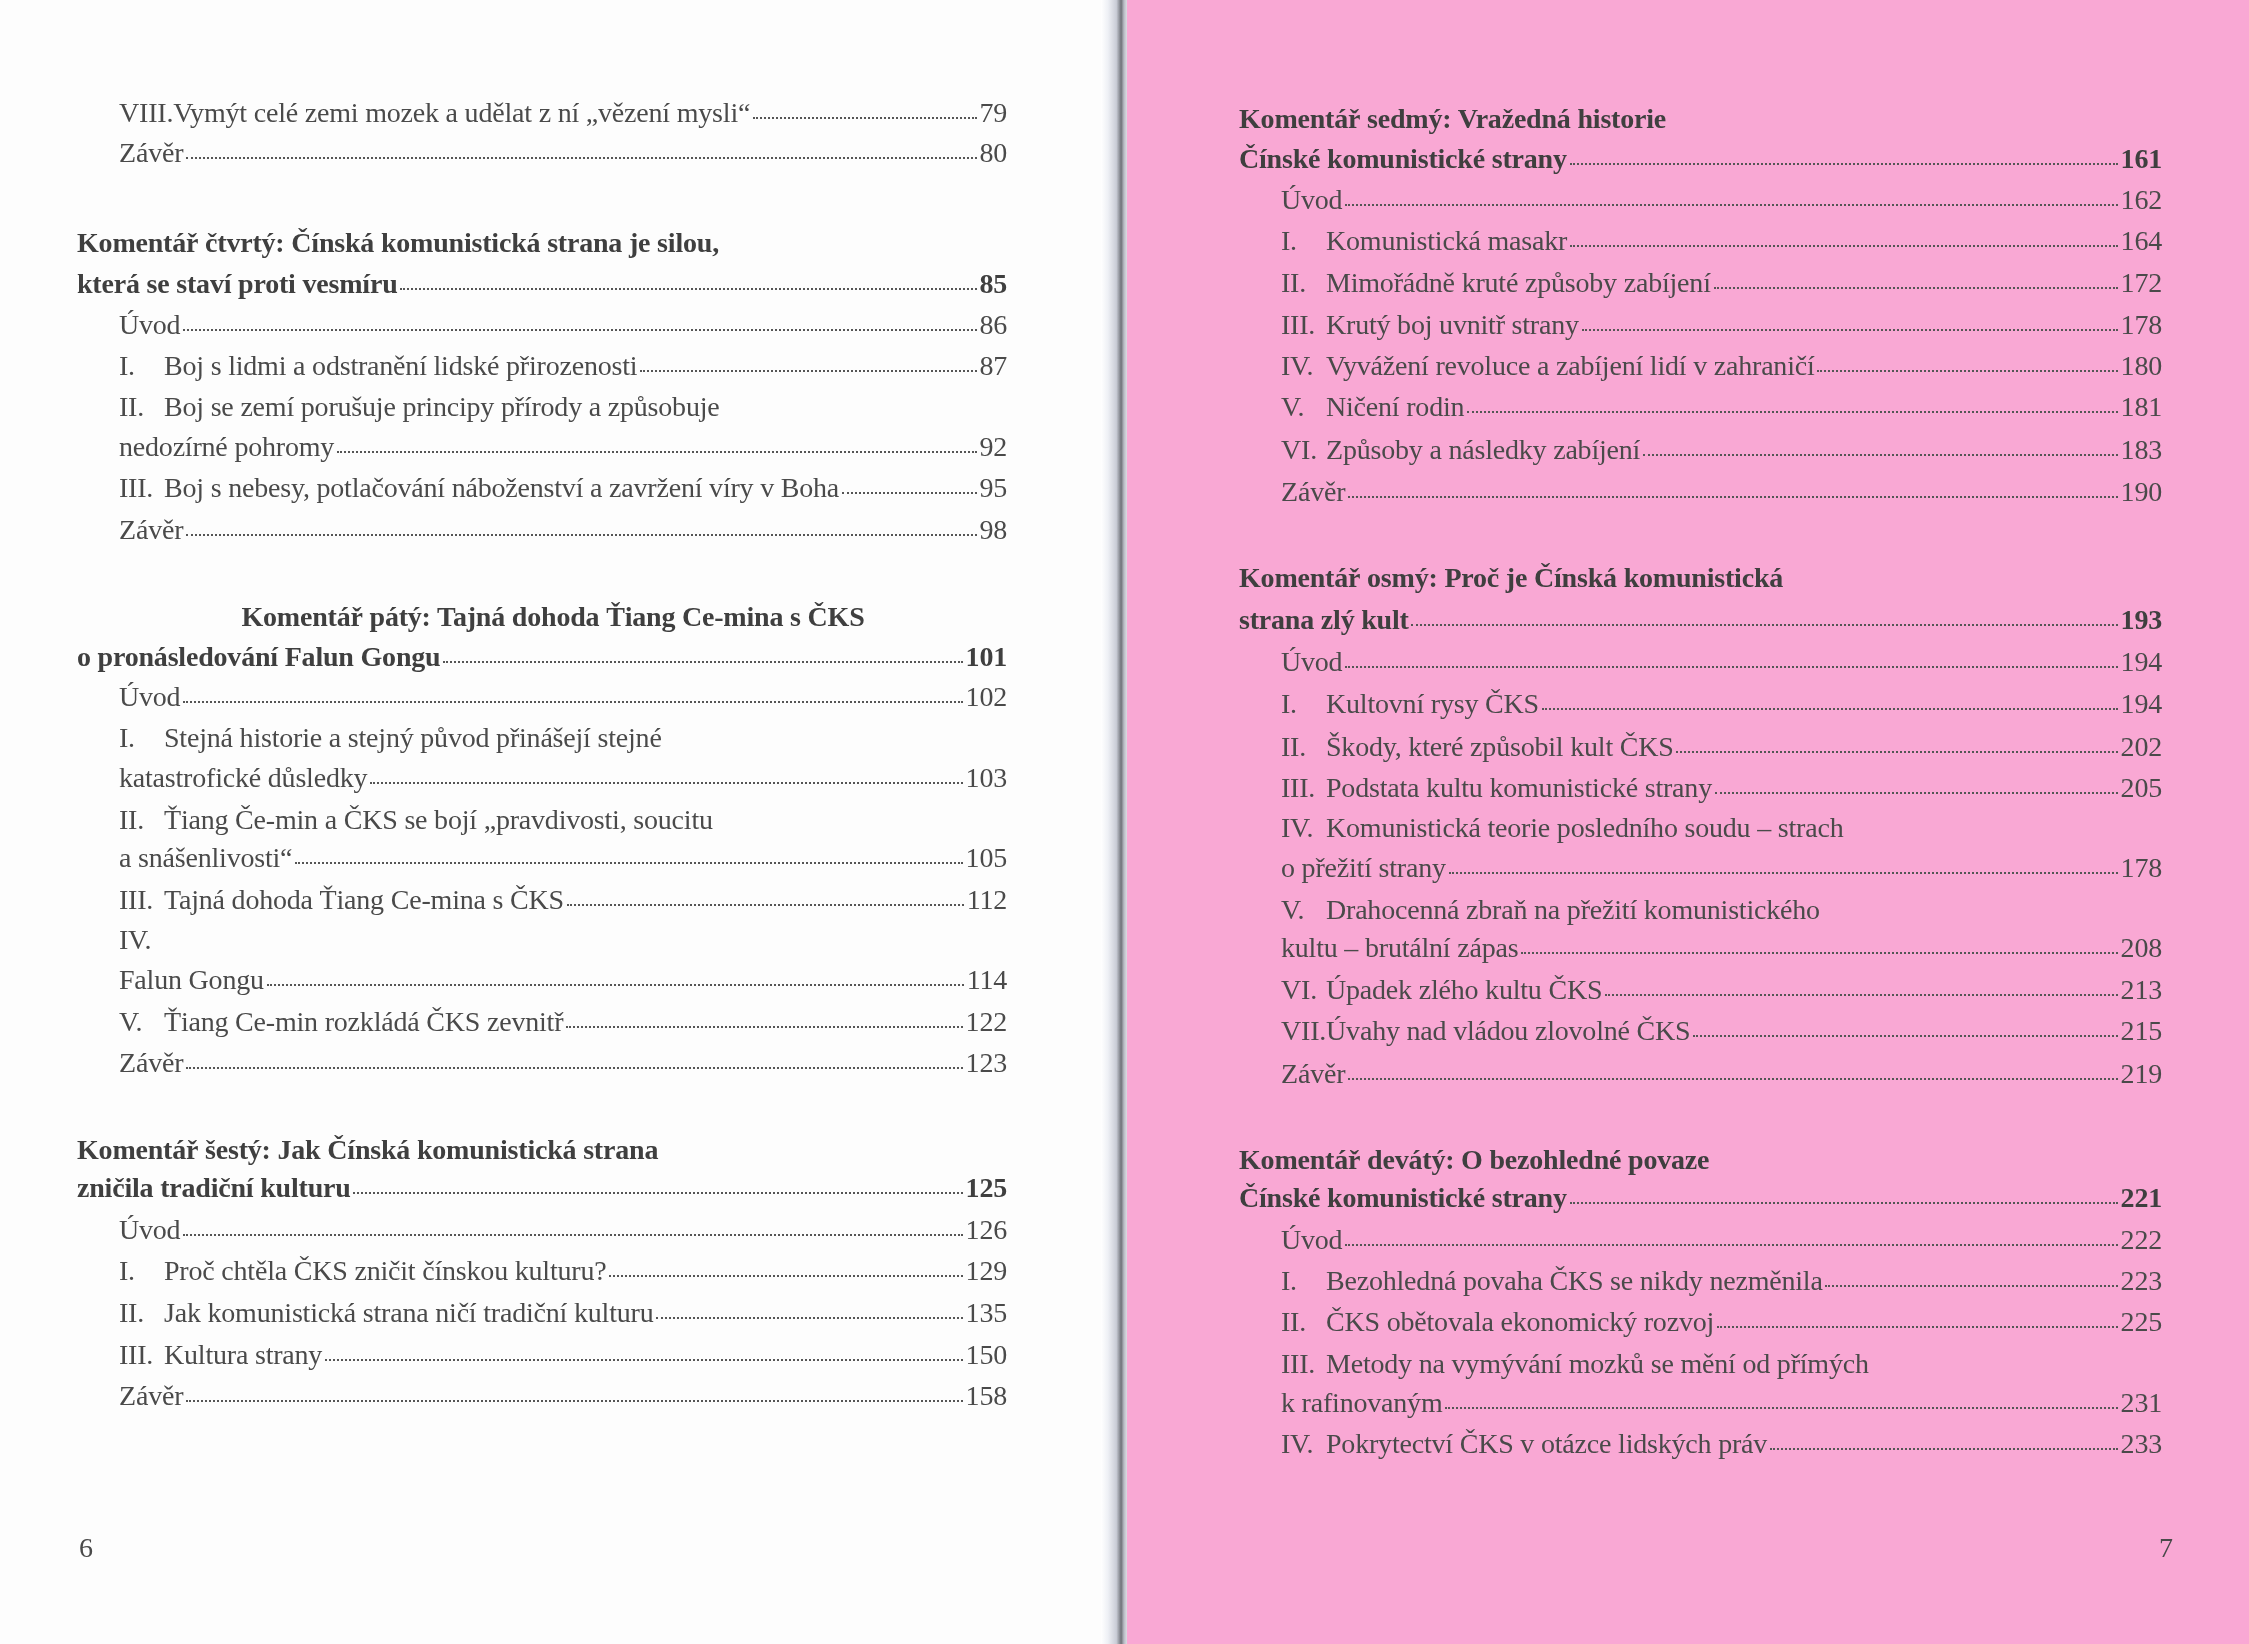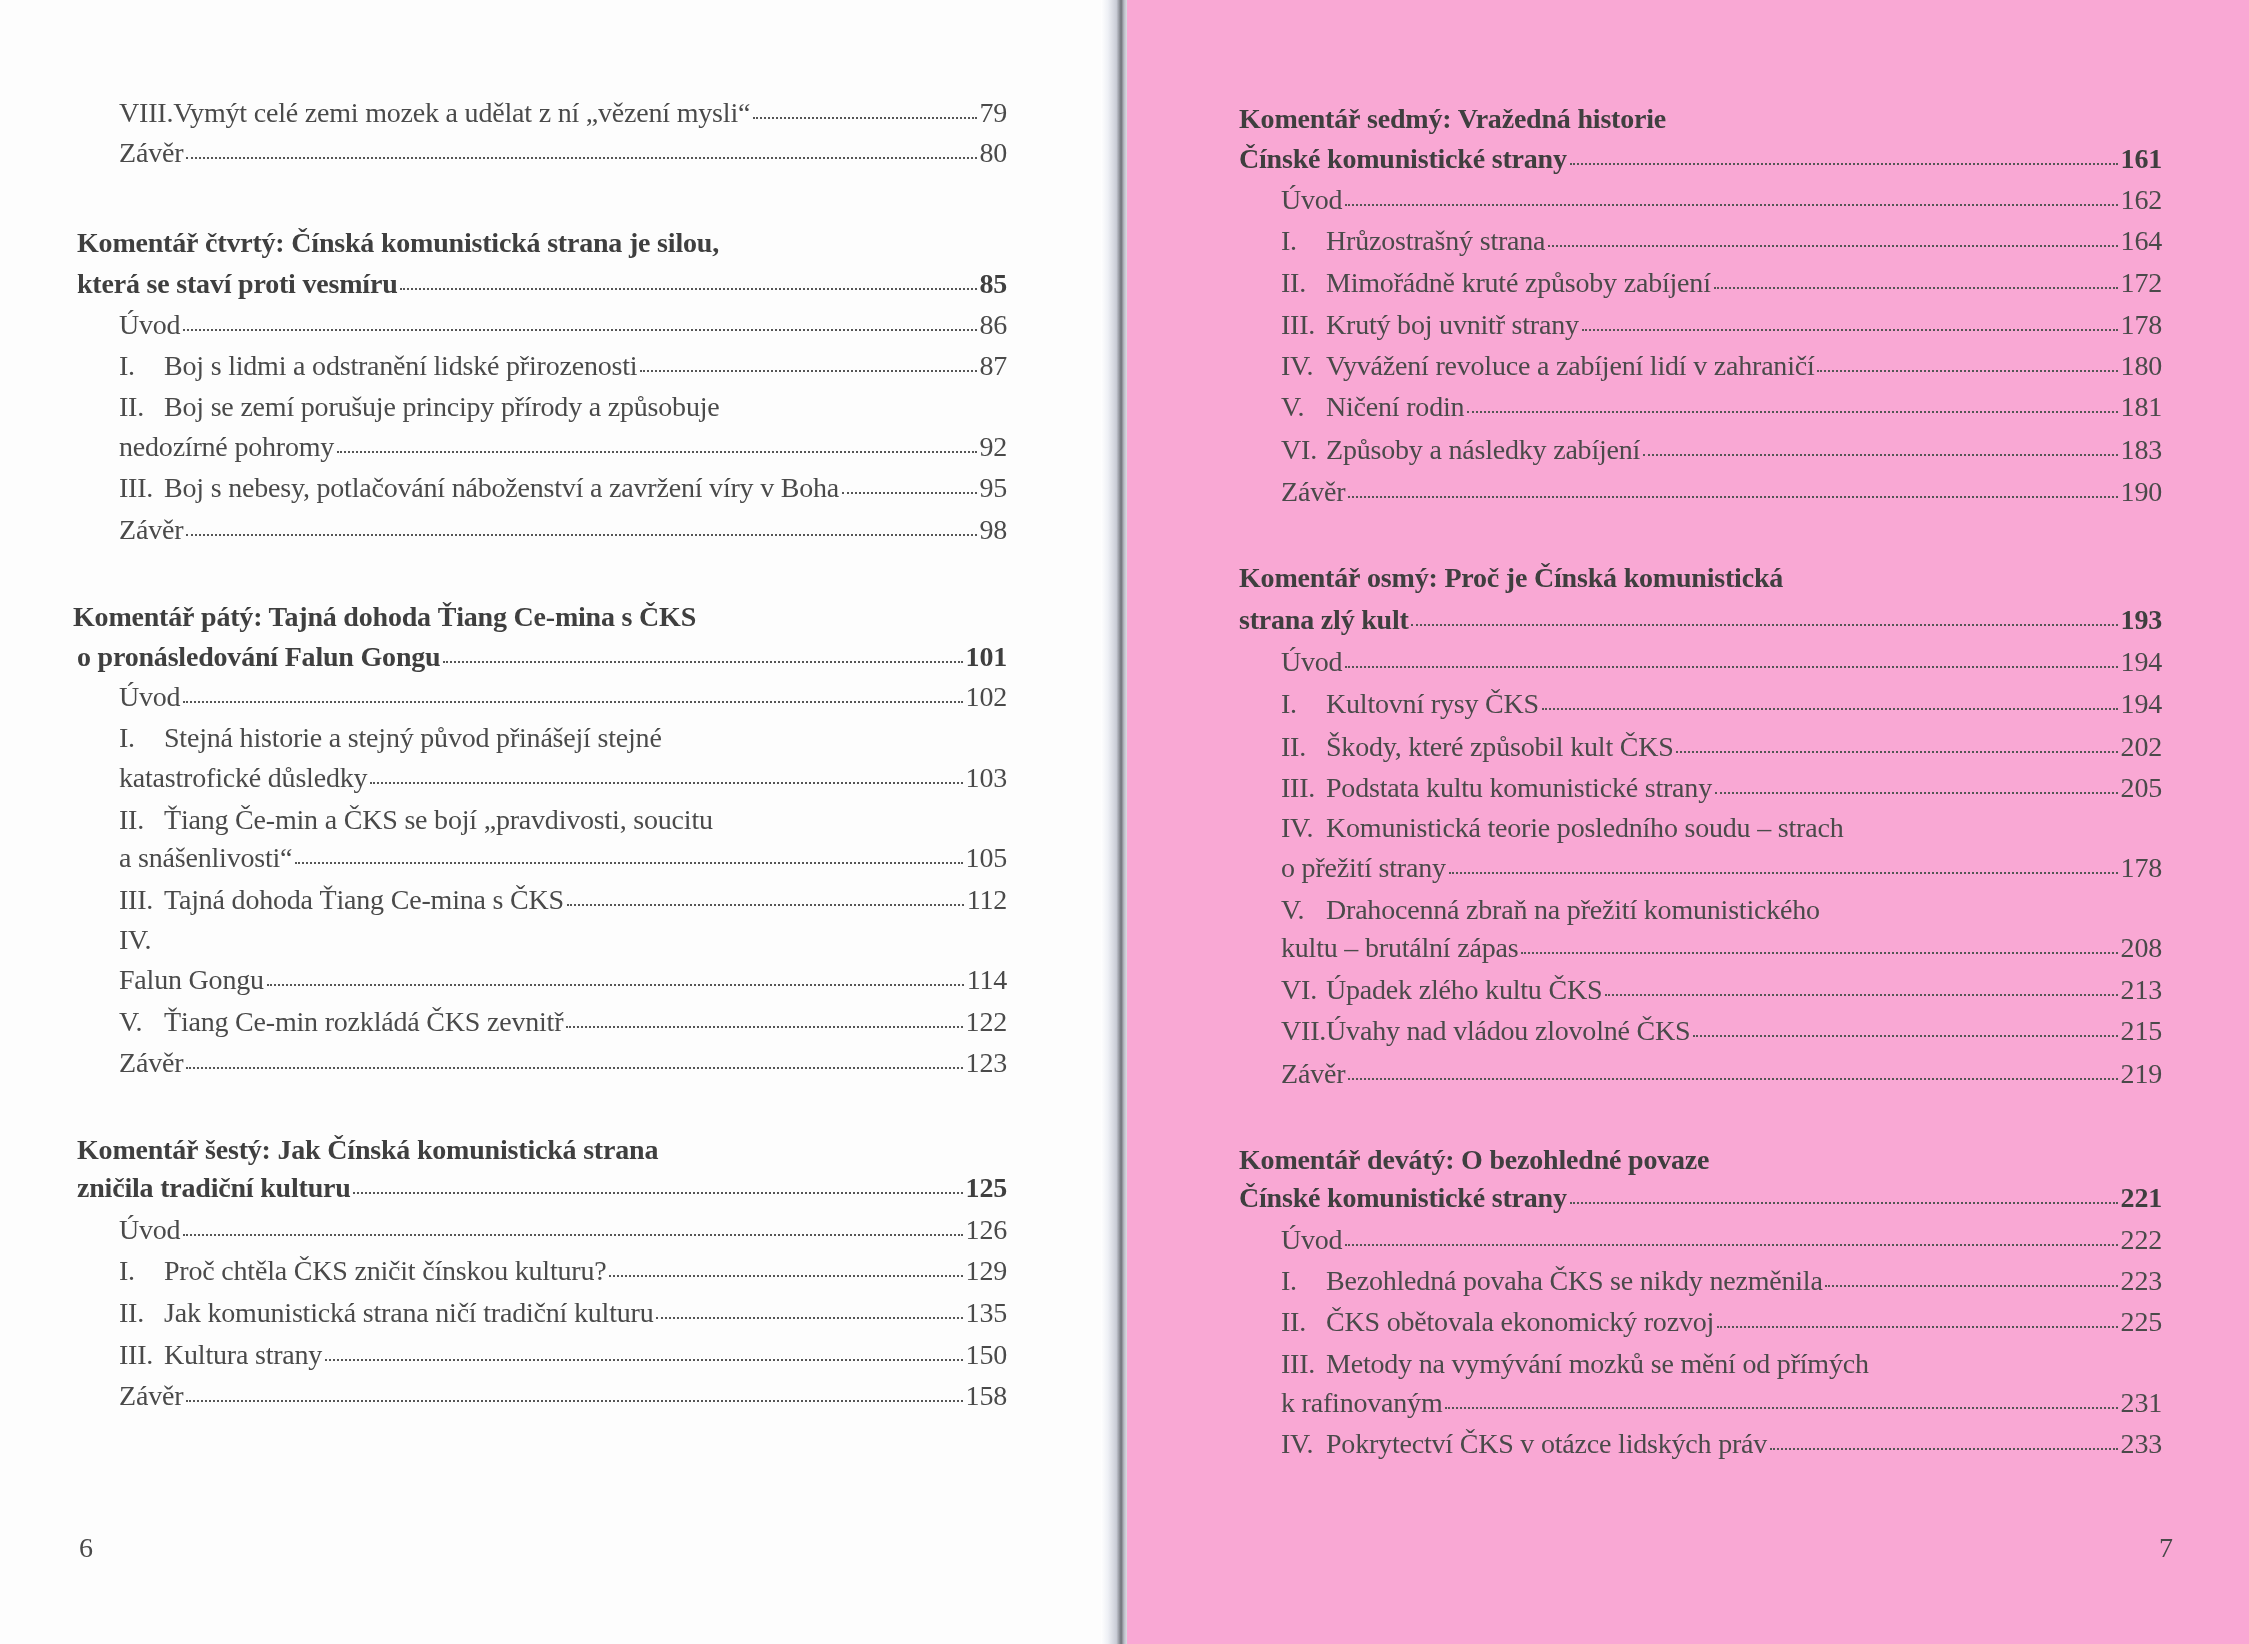--- a/index.html
+++ b/index.html
@@ -83,21 +83,21 @@
         <span class="label">Boj s nebesy, potlačování náboženství a zavržení víry v Boha</span>
         <span class="leader"></span>
         <span class="page-ref">95</span>
       </div>
       <div class="toc-line" style="left: 119px; width: 888px; top: 513px;">
         <span class="num" style="min-width: 0px;"></span>
         <span class="label">Závěr</span>
         <span class="leader"></span>
         <span class="page-ref">98</span>
       </div>
-      <div class="toc-line bold" style="left: 73px; width: 930px; top: 600px;">
+      <div class="toc-line bold" style="left: 88px; width: 930px; top: 600px; justify-content: center;">
         <span class="label">Komentář pátý: Tajná dohoda Ťiang Ce-mina s ČKS</span>
       </div>
       <div class="toc-line bold" style="left: 77px; width: 930px; top: 640px;">
         <span class="label">o pronásledování Falun Gongu</span>
         <span class="leader"></span>
         <span class="page-ref">101</span>
       </div>
       <div class="toc-line" style="left: 119px; width: 888px; top: 680px;">
         <span class="num" style="min-width: 0px;"></span>
         <span class="label">Úvod</span>
@@ -203,21 +203,21 @@
         <span class="page-ref">161</span>
       </div>
       <div class="toc-line" style="left: 154px; width: 881px; top: 183px;">
         <span class="num" style="min-width: 0px;"></span>
         <span class="label">Úvod</span>
         <span class="leader"></span>
         <span class="page-ref">162</span>
       </div>
       <div class="toc-line" style="left: 154px; width: 881px; top: 224px;">
         <span class="num">I.</span>
-        <span class="label">Hrůzostrašný strana</span>
+        <span class="label">Komunistická masakr</span>
         <span class="leader"></span>
         <span class="page-ref">164</span>
       </div>
       <div class="toc-line" style="left: 154px; width: 881px; top: 266px;">
         <span class="num">II.</span>
         <span class="label">Mimořádně kruté způsoby zabíjení</span>
         <span class="leader"></span>
         <span class="page-ref">172</span>
       </div>
       <div class="toc-line" style="left: 154px; width: 881px; top: 308px;">

